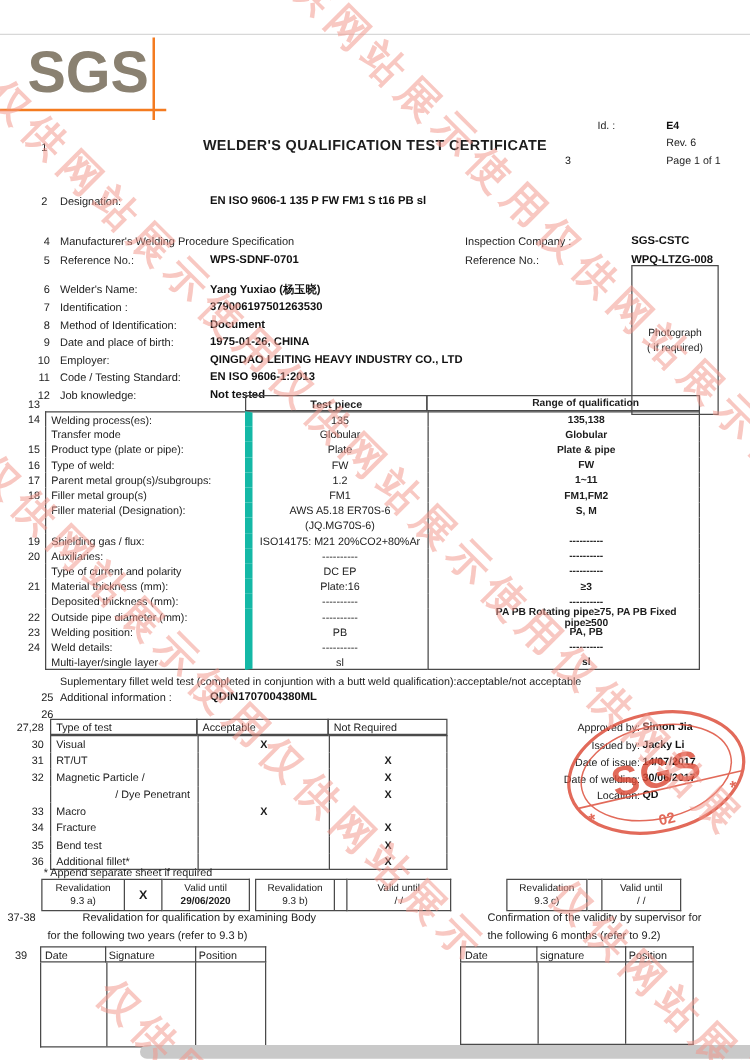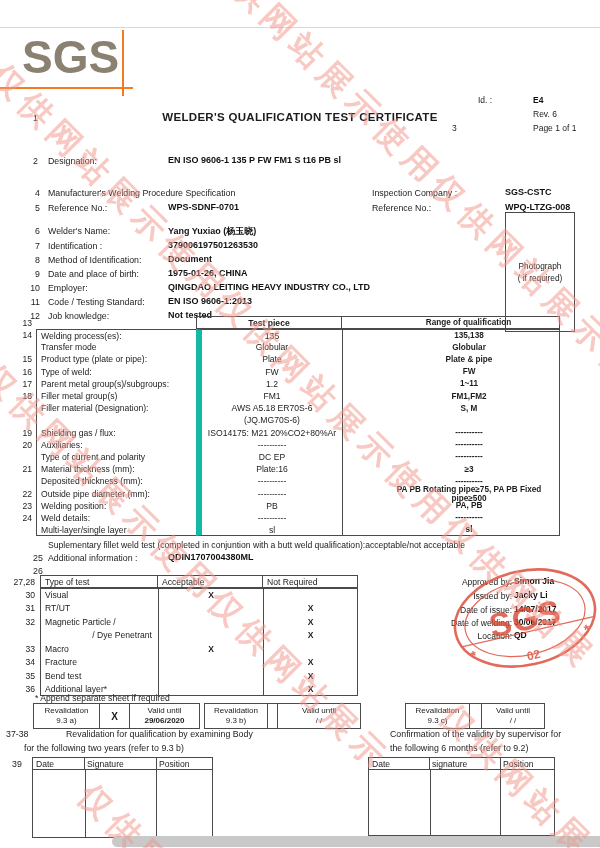--- a/index.html
+++ b/index.html
@@ -286,21 +286,21 @@
       <span class="t-nr">X</span>
     </div>
     <div class="trow">
       <span class="t-gut">35</span>
       <span class="t-lab">Bend test</span>
       <span class="t-acc"></span>
       <span class="t-nr">X</span>
     </div>
     <div class="trow tlast">
       <span class="t-gut">36</span>
-      <span class="t-lab">Additional layer*</span>
+      <span class="t-lab">Additional fillet*</span>
       <span class="t-acc"></span>
       <span class="t-nr">X</span>
     </div>
   </div>
 
 <div id="approval-block">
     <span class="app-label" style="left: 416px; top: 577px;">Approved by:</span>
     <span class="app-value" style="top: 576px;">Simon Jia</span>
     <span class="app-label" style="left: 416px; top: 591px;">Issued by:</span>
     <span class="app-value" style="top: 590px;">Jacky Li</span>
@@ -370,21 +370,21 @@
       </div>
       <div class="rev-cell" style="width: 63px;">
         <span>Valid until</span>
         <span>/  /</span>
       </div>
     </div>
   </div>
 
 <span class="abs sec-num" style="left:6px;top:729px;">37-38</span>
 <span class="abs lbl" style="left:38px;top:729px;margin-left:28px;">Revalidation for qualification by examining Body</span>
-<span class="abs lbl" style="left:24px;top:743px;">for the following two years (refer to 9.3 b)</span>
+<span class="abs lbl" style="left:38px;top:743px;">for the following two years (refer to 9.3 b)</span>
 <span class="abs lbl" style="left:390px;top:729px;">Confirmation of the validity by supervisor for</span>
 <span class="abs lbl" style="left:390px;top:743px;">the following 6 months (refer to 9.2)</span>
 
 <span class="abs sec-num" style="left:12px;top:759px;">39</span>
 <div class="abs" style="left:32px;top:757px;" id="sig-left">
     <div class="sig-head">
       <div class="sig-cell" style="width: 53px;">Date</div>
       <div class="sig-cell" style="width: 73px; margin-left: -1px;">Signature</div>
       <div class="sig-cell" style="width: 57px; margin-left: -1px;">Position</div>
     </div>

